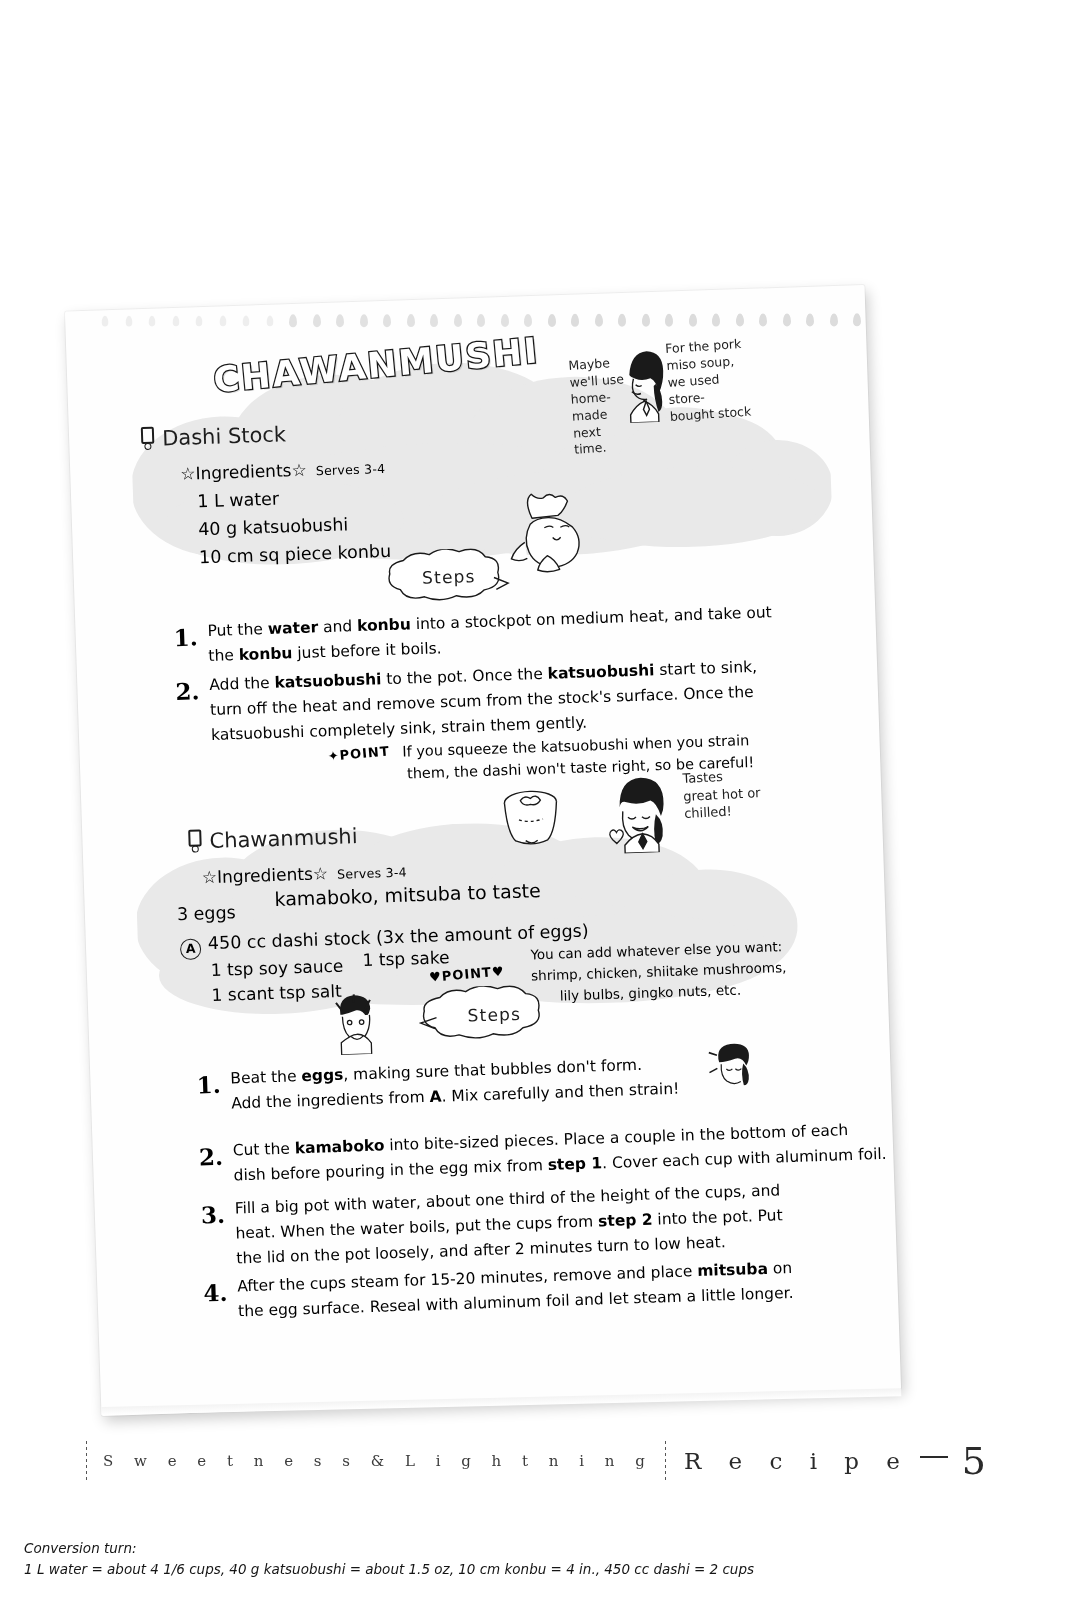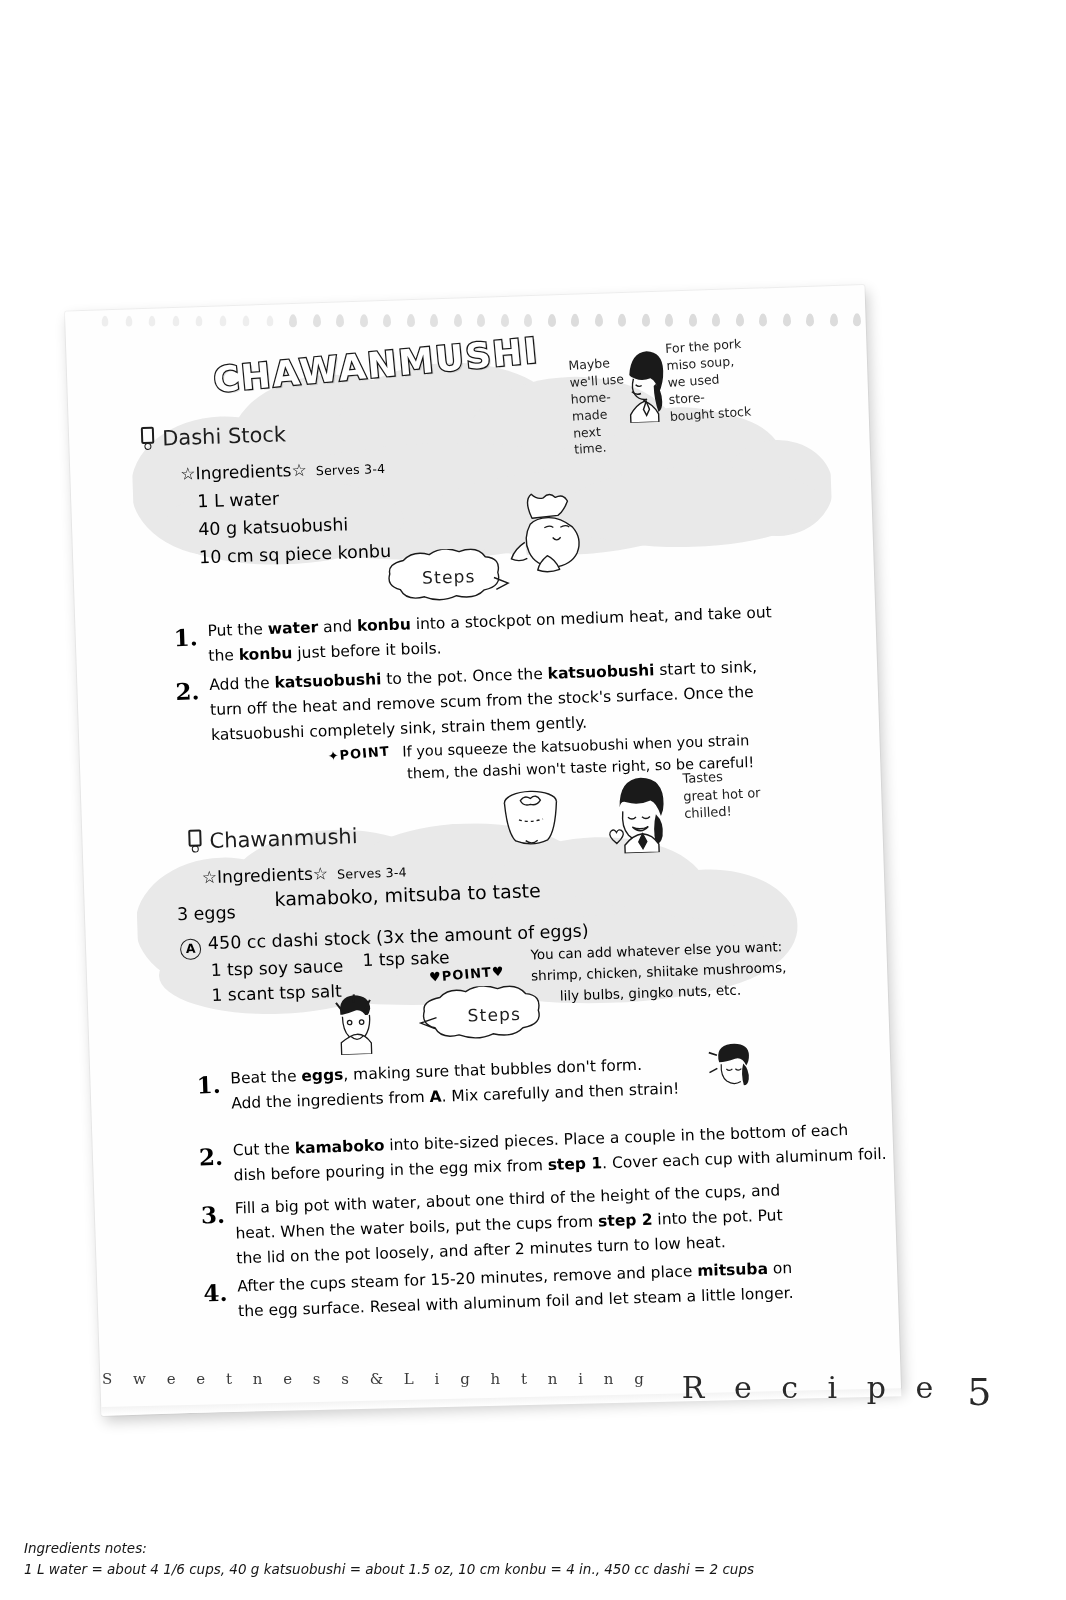--- a/index.html
+++ b/index.html
@@ -121,42 +121,42 @@
     display:inline-block;transform:rotate(-3deg);margin-right:8px;
   }
 
   .sidenote{position:absolute;font-size:12.5px;line-height:1.35;color:#1d1d1d;}
 
   
   .doodle{position:absolute;}
 
   
   .footer{
-    position:absolute;left:86px;top:1370px;
+    position:absolute;left:86px;top:1437px;
     width:900px;height:48px;
-    display:flex;align-items:flex-start;
+    display:flex;align-items:center;
   }
   .f-rule{
     width:2px;height:40px;
     background:repeating-linear-gradient(#555 0 3px,transparent 3px 6px);
     margin-right:16px;
   }
   .f-series{
     font-family:"DejaVu Serif", serif;
     font-size:15px;letter-spacing:8px;color:#3b3b3b;
     white-space:nowrap;
   }
   .f-rule2{
     width:2px;height:40px;
     background:repeating-linear-gradient(#555 0 3px,transparent 3px 6px);
     margin:0 18px 0 12px;
   }
   .f-recipe{
     font-family:"DejaVu Serif", serif;
-    font-size:30px;letter-spacing:10px;color:#2a2a2a;white-space:nowrap;
+    font-size:23px;letter-spacing:10px;color:#2a2a2a;white-space:nowrap;
   }
   .f-dash{
     display:inline-block;width:52px;height:2px;background:#2a2a2a;
     margin:0 14px 8px 10px;vertical-align:middle;
   }
   .f-page{
     font-family:"DejaVu Serif", serif;
     font-size:38px;color:#2a2a2a;
   }
   .conv{
@@ -442,15 +442,15 @@
 <div class="footer">
   <div class="f-rule"></div>
   <div class="f-series">S w e e t n e s s   &amp;   L i g h t n i n g</div>
   <div class="f-rule2"></div>
   <div class="f-recipe">R e c i p e</div>
   <span class="f-dash"></span>
   <div class="f-page">5</div>
 </div>
 
 <div class="conv">
-  <div>Ingredients notes:</div>
+  <div>Conversion turn:</div>
   <div>1 L water = about 4 1/6 cups, 40 g katsuobushi = about 1.5 oz, 10 cm konbu = 4 in., 450 cc dashi = 2 cups</div>
 </div>
 
 </body></html>

